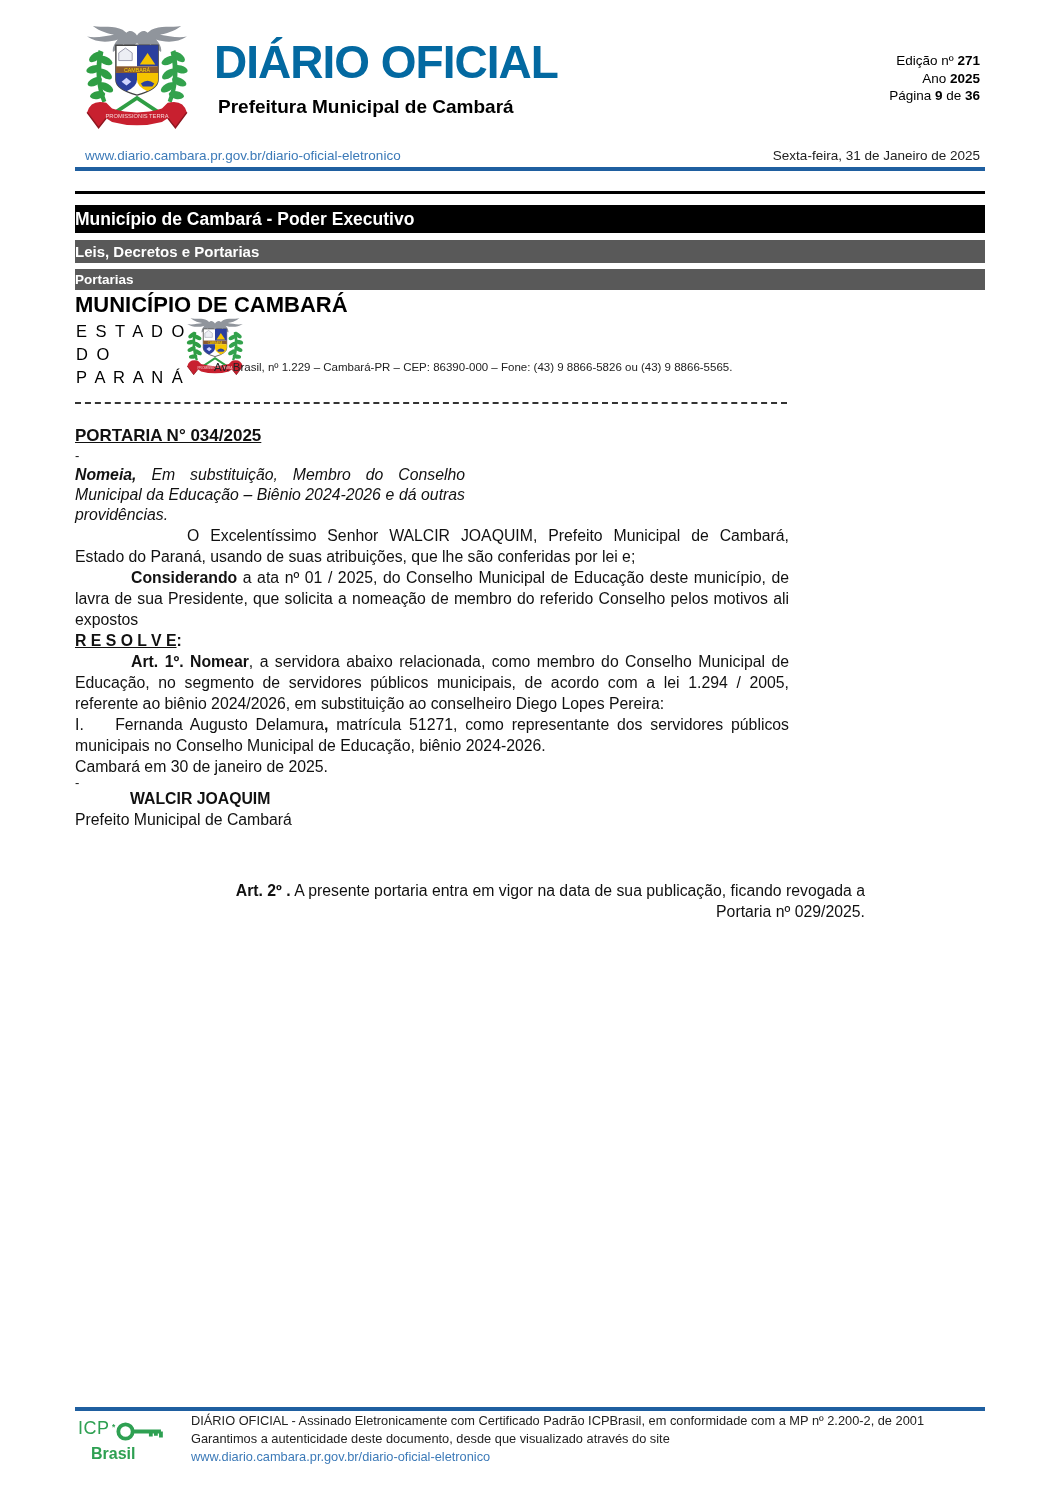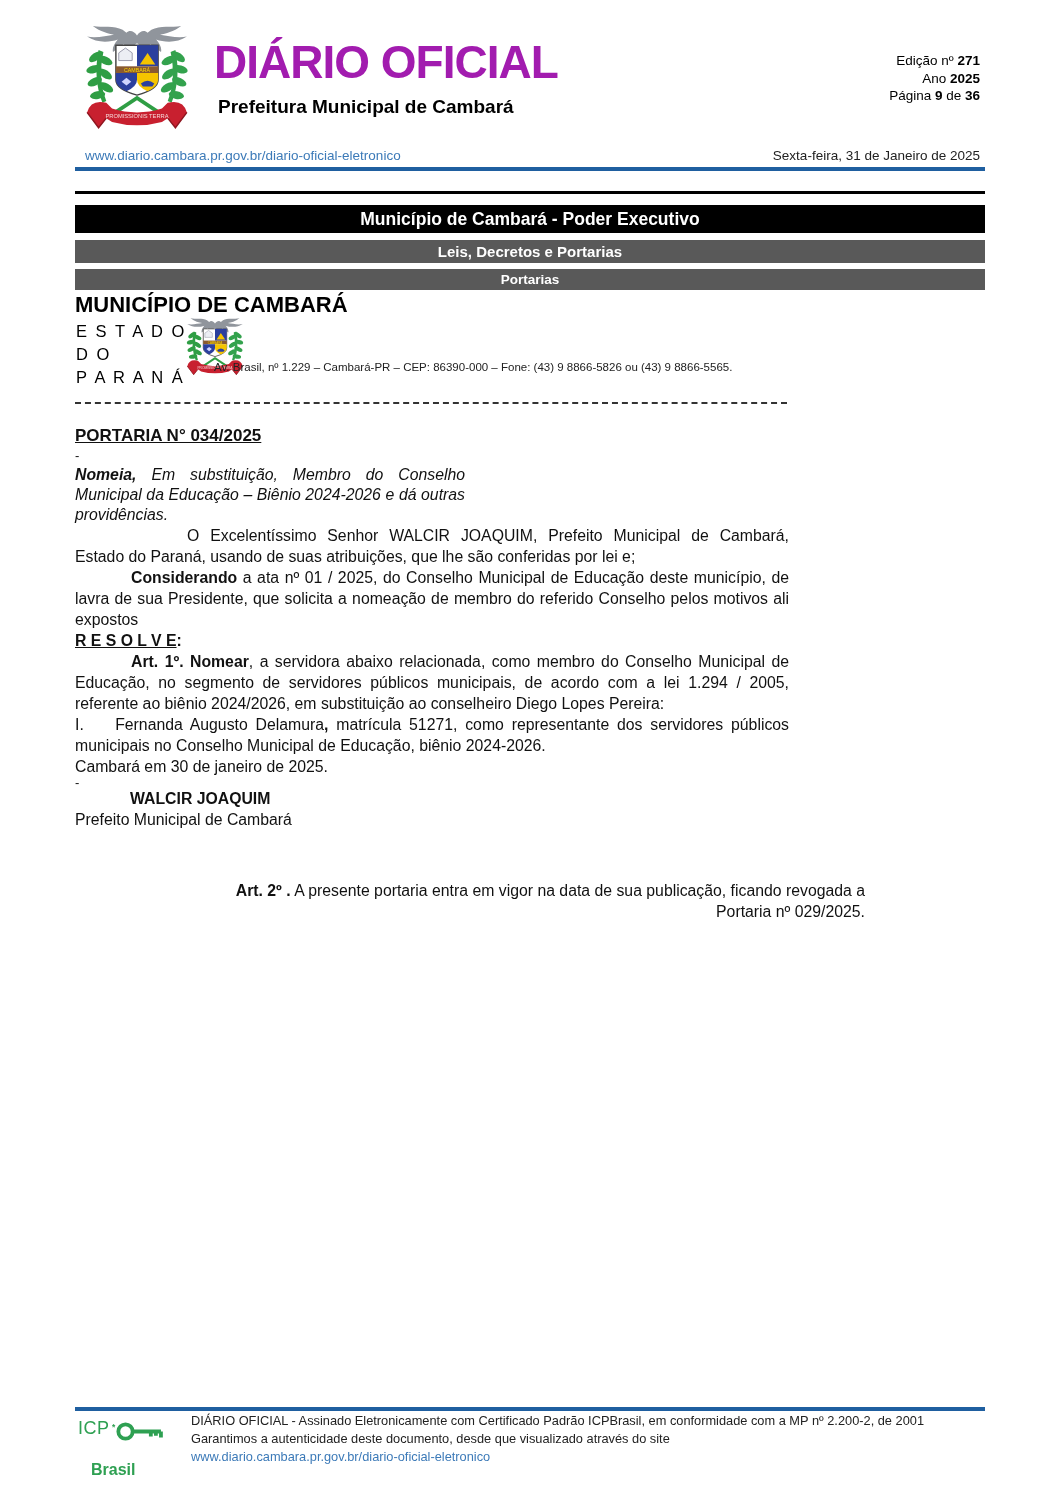--- a/index.html
+++ b/index.html
@@ -6,30 +6,30 @@
   .page{
     position:relative;width:1060px;height:1497px;margin:0 auto;
     background:#ffffff;overflow:hidden;
     font-family:"Liberation Sans","DejaVu Sans",sans-serif;color:#111;
   }
   .b{font-weight:700}.i{font-style:italic}.u{text-decoration:underline}
 
   
   .crest-large{position:absolute;left:78px;top:26px;width:118px;height:120px}
   .masthead{position:absolute;left:214px;top:38px}
-  .masthead h1{margin:0;font-size:46px;line-height:48px;font-weight:700;letter-spacing:-1px;color:#a21caf}
+  .masthead h1{margin:0;font-size:46px;line-height:48px;font-weight:700;letter-spacing:-1px;color:#0369a1}
   .masthead .sub{margin:10px 0 0 4px;font-size:19px;font-weight:700;color:#000}
   .edition{position:absolute;right:80px;top:52px;text-align:right;font-size:13.5px;line-height:17.5px;color:#000}
   .meta-url{position:absolute;left:85px;top:148px;font-size:13.5px;color:#3c7ab8;text-decoration:none}
   .meta-date{position:absolute;right:80px;top:148px;font-size:13.5px;color:#222}
   .rule-blue{position:absolute;left:75px;width:910px;height:4px;background:#1f5fa0}
   .rule-thin{position:absolute;left:75px;top:191px;width:910px;height:3px;background:#000}
 
   
-  .banner{position:absolute;left:75px;width:910px;text-align:center;color:#fff;font-weight:700}
+  .banner{position:absolute;left:75px;width:910px;text-align:left;color:#fff;font-weight:700}
   .banner1{top:205px;height:28px;line-height:28px;background:#000;font-size:17.5px}
   .banner2{top:240px;height:23px;line-height:23px;background:#595959;font-size:15px}
   .banner3{top:269px;height:21px;line-height:21px;background:#595959;font-size:13.5px}
 
   
   .muni-name{position:absolute;left:75px;top:292px;font-size:22px;font-weight:700;color:#000}
   .state{position:absolute;left:76px;top:320px;font-size:16.5px;line-height:23px;letter-spacing:2px;color:#000}
   .crest-small{position:absolute;left:183px;top:318px;width:64px;height:67px}
   .address{position:absolute;left:214px;top:361px;font-size:11.5px;color:#222}
   .dashed{position:absolute;left:75px;top:402px;width:712px;border-top:2px dashed #333}
@@ -44,21 +44,21 @@
   .ind-lg{text-indent:112px}
   .t-sign-name{margin:0;padding-left:55px;line-height:21px;font-weight:700}
   .art2{position:absolute;left:228px;top:864px;width:637px;font-size:15.8px;line-height:21.5px;text-align:right}
 
   
   .footer-rule{top:1407px}
   .icp-logo{position:absolute;left:78px;top:1416px;width:112px;height:52px;color:#2ea052}
   .icp-row{display:flex;align-items:flex-start}
   .icp-acronym{font-size:18px;line-height:24px;font-weight:400;letter-spacing:0.5px}
   .icp-key{width:54px;height:27px;margin-left:2px;margin-top:2px}
-  .icp-country{font-size:16px;line-height:16px;font-weight:700;margin-left:13px;margin-top:17px}
+  .icp-country{font-size:16px;line-height:16px;font-weight:700;margin-left:13px;margin-top:1px}
   .footer-text{position:absolute;left:191px;top:1412px;width:795px;font-size:12.8px;line-height:18px;color:#222}
   .footer-text a{color:#3c7ab8;text-decoration:none}
 </style>
 </head>
 <body>
 
 <svg width="0" height="0" style="position:absolute" aria-hidden="true">
   <defs>
     <symbol id="crest" viewBox="0 0 120 125">
       <path d="M60 10 C57 5 52 4 49 7 L45 4 C36 -1 24 2 14 0 C22 6 30 8 36 9 C28 10 18 13 8 11 C18 18 32 17 40 14 C36 19 34 23 35 27 L46 19 L52 24 L60 18 L68 24 L74 19 L85 27 C86 23 84 19 80 14 C88 17 102 18 112 11 C102 13 92 10 84 9 C90 8 98 6 106 0 C96 2 84 -1 75 4 L71 7 C68 4 63 5 60 10 Z" fill="#90959c"></path>

